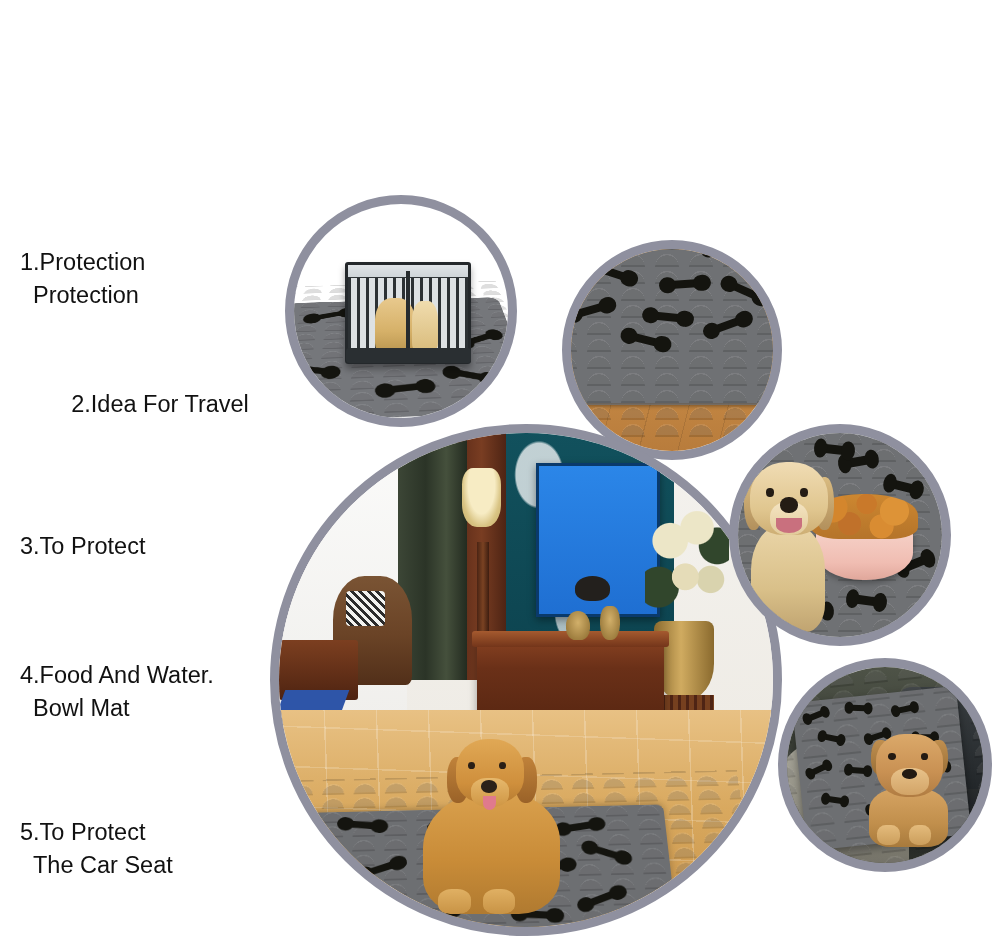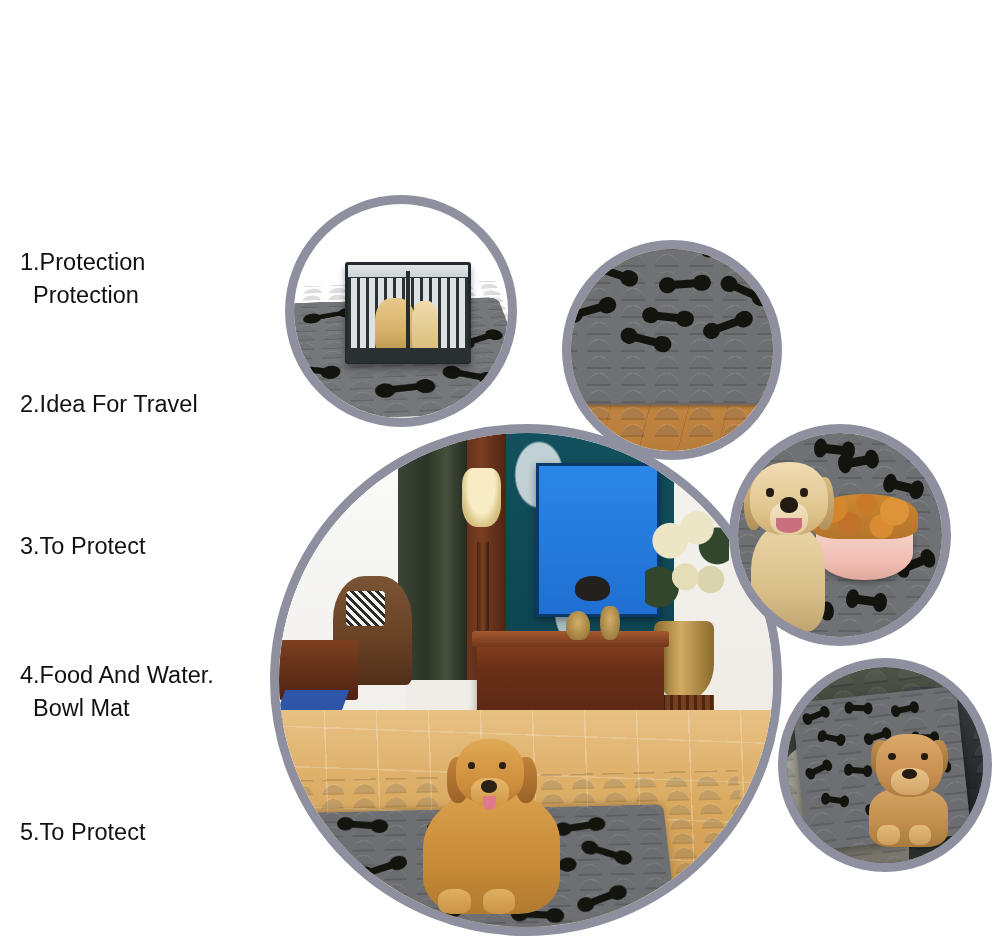--- a/index.html
+++ b/index.html
@@ -244,35 +244,36 @@
 <div class="page">
 
 
   <div class="features">
 
     <div class="feature" style="top:8px;">
       <span>1.</span><span>Protection</span>
       <span class="l2">Protection</span>
     </div>
 
-    <div class="feature" style="top:150px;">
+    <div class="feature" style="top:150px;text-align:center;">
       <span>2.</span><span>Idea For Travel</span>
     </div>
 
     <div class="feature" style="top:292px;">
       <span>3.</span><span>To Protect</span>
     </div>
 
     <div class="feature" style="top:421px;">
       <span>4.</span><span>Food And Water.</span>
       <span class="l2">Bowl Mat</span>
     </div>
 
     <div class="feature" style="top:578px;">
       <span>5.</span><span>To Protect</span>
+      <span class="l2">The Car Seat</span>
     </div>
 
   </div>
 
   <div class="circ c1">
     <div class="inner">
       <div class="mat crate-mat">
         <div class="quilt"></div>
         <div class="bone" style="left:12%;top:12%;width:17%;height:5%;transform:rotate(-14deg);"></div>
         <div class="bone" style="left:56%;top:8%;width:16%;height:5%;transform:rotate(8deg);"></div>

